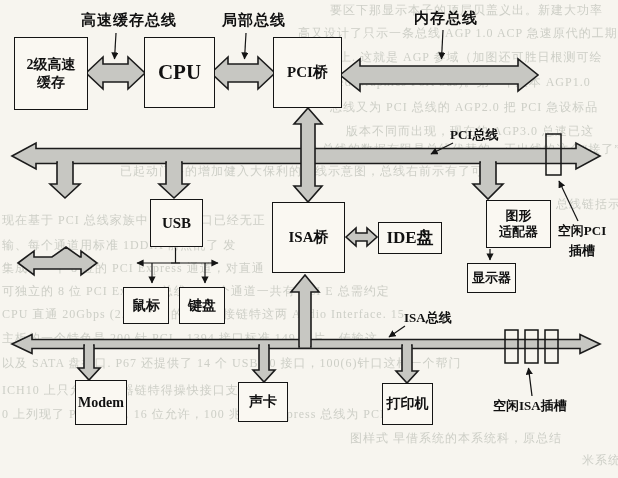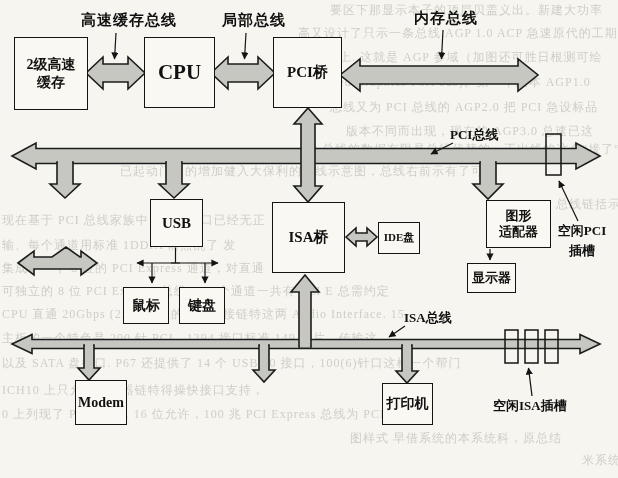--- a/index.html
+++ b/index.html
@@ -109,27 +109,28 @@
     <line x1="578" y1="221" x2="559" y2="181" stroke="#141414" stroke-width="1.2" marker-end="url(#arr)"></line>
     <line x1="532" y1="396" x2="528.5" y2="368" stroke="#141414" stroke-width="1.2" marker-end="url(#arr)"></line>
   </svg>
 
   <div class="box multiline" style="left:14px;top:37px;width:74px;height:73px;">2级高速
 缓存</div>
   <div class="box" style="left:144px;top:37px;width:71px;height:71px;font-size:21px;">CPU</div>
   <div class="box" style="left:273px;top:37px;width:69px;height:71px;font-size:15px;">PCI桥</div>
   <div class="box" style="left:150px;top:199px;width:53px;height:48px;font-size:15px;">USB</div>
   <div class="box" style="left:272px;top:202px;width:73px;height:71px;font-size:15px;">ISA桥</div>
-  <div class="box" style="left:378px;top:222px;width:42px;height:32px;font-size:11px;">IDE盘</div>
+  <div class="box" style="left:378px;top:222px;width:64px;height:32px;font-size:17px;">IDE盘</div>
   <div class="box multiline" style="left:458px;top:200px;width:65px;height:48px;font-size:13px;margin-left:28px;">图形
 适配器</div>
   <div class="box" style="left:467px;top:263px;width:49px;height:30px;font-size:13px;">显示器</div>
   <div class="box" style="left:123px;top:287px;width:46px;height:37px;">鼠标</div>
   <div class="box" style="left:179px;top:287px;width:46px;height:37px;">键盘</div>
   <div class="box" style="left:75px;top:380px;width:52px;height:45px;">Modem</div>
+  <div class="box" style="left:238px;top:382px;width:50px;height:40px;">声卡</div>
   <div class="box" style="left:382px;top:383px;width:51px;height:42px;">打印机</div>
 
   <div class="lbl" style="left:73px;top:11px;width:112px;">高速缓存总线</div>
   <div class="lbl" style="left:219px;top:11px;width:70px;">局部总线</div>
   <div class="lbl" style="left:413px;top:9px;width:66px;">内存总线</div>
   <div class="lbl small" style="left:450px;top:126px;">PCI总线</div>
   <div class="lbl small" style="left:404px;top:309px;">ISA总线</div>
   <div class="lbl small" style="left:552px;top:221px;width:60px;line-height:1.55;">空闲PCI
 插槽</div>
   <div class="lbl small" style="left:493px;top:397px;">空闲ISA插槽</div>

